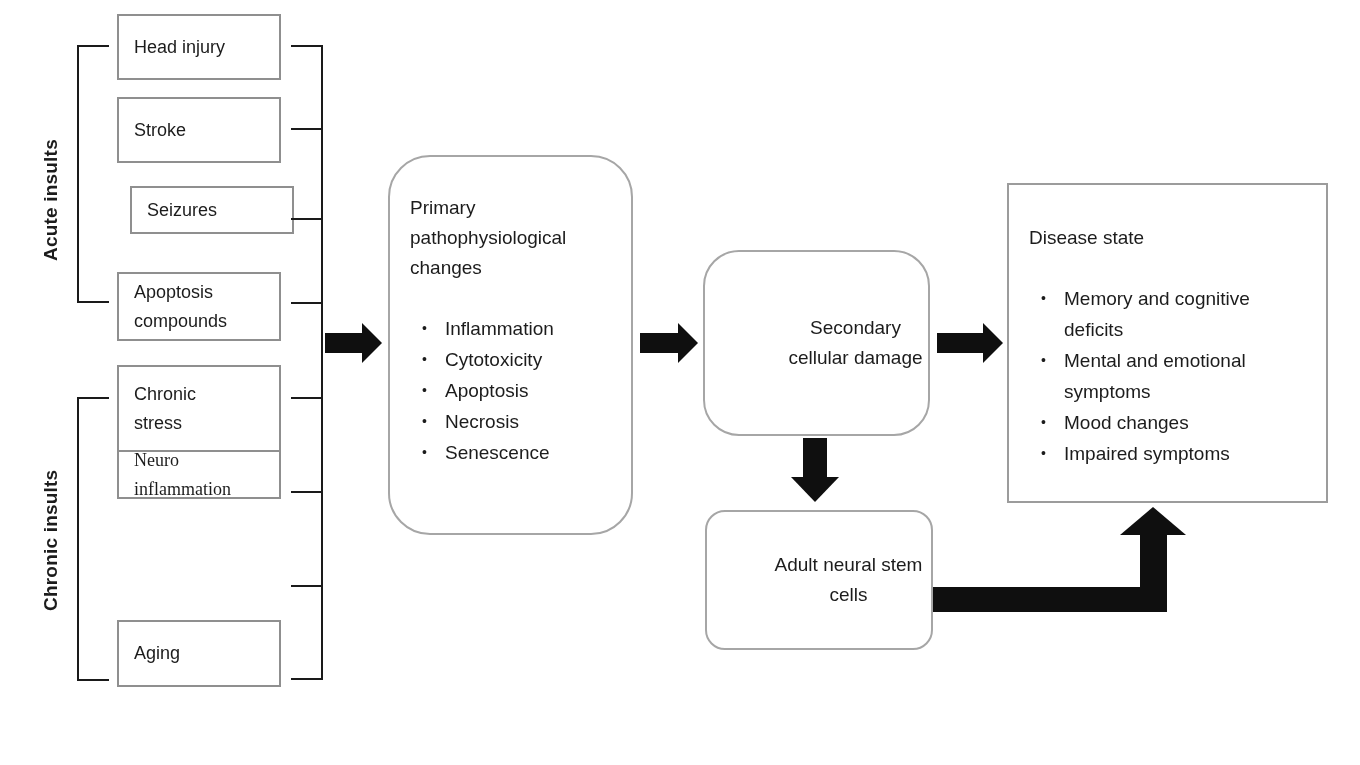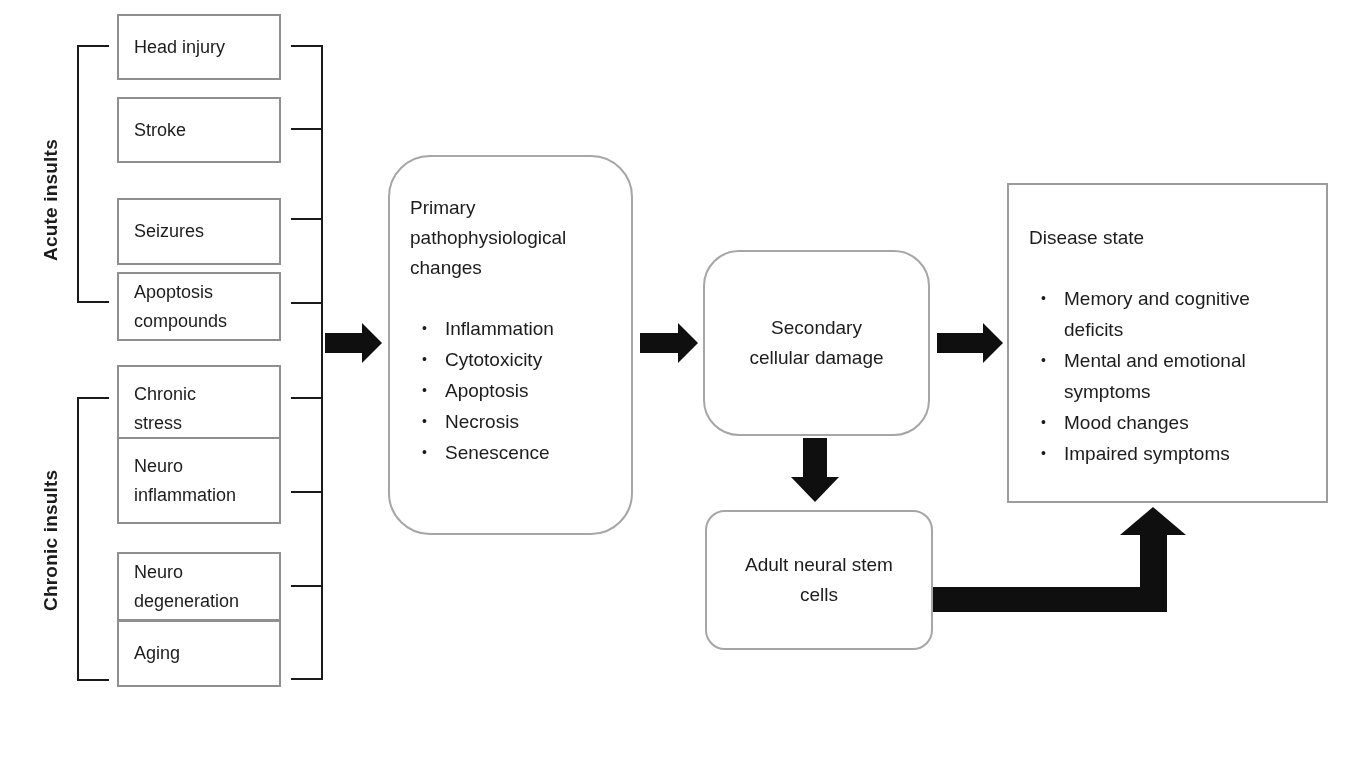--- a/index.html
+++ b/index.html
@@ -21,21 +21,21 @@
     position:absolute; left:40px; width:34px; height:176px;
     writing-mode:vertical-rl; transform:rotate(180deg);
     font-size:19px; font-weight:bold; text-align:center; letter-spacing:.2px;
   }
   
   .line { position:absolute; background:#1a1a1a; }
   
   .rbox {
     position:absolute; border:2px solid #a6a6a6; border-radius:40px; background:#ffffff;
   }
-  .rbox.center { display:flex; align-items:center; justify-content:center; text-align:center; font-size:19px; line-height:30px; }
+  .rbox.center { display:flex; align-items:center; justify-content:flex-end; text-align:center; font-size:19px; line-height:30px; }
   
   .listbox-title { font-size:19px; line-height:30px; margin-bottom:30px; }
   .brow { display:flex; font-size:19px; line-height:31px; }
   .bdot { width:25px; flex:0 0 25px; font-size:14px; line-height:31px; padding-left:2px; }
   .btxt { flex:1; }
   
   .arr { position:absolute; }
   .arr .shaft { position:absolute; background:#0f0f0f; }
   .arr .head-right { position:absolute; width:0; height:0; border-top:20px solid transparent; border-bottom:20px solid transparent; border-left:20px solid #0f0f0f; }
   .arr .head-down { position:absolute; width:0; height:0; border-left:24px solid transparent; border-right:24px solid transparent; border-top:25px solid #0f0f0f; }
@@ -57,34 +57,31 @@
   <div class="line" style="left:77px;top:397px;width:2px;height:284px;"></div>
   <div class="line" style="left:77px;top:397px;width:32px;height:2px;"></div>
   <div class="line" style="left:77px;top:679px;width:32px;height:2px;"></div>
 
   <div class="ibox" style="top:14px;height:66px;">
       <span>Head injury</span>
     </div>
   <div class="ibox" style="top:97px;height:66px;">
       <span>Stroke</span>
     </div>
-  <div class="ibox" style="top:198px;height:67px;">
+  <div class="ibox" style="top:186px;height:48px;margin-left:13px;">
       <span>Seizures</span>
     </div>
   <div class="ibox" style="top:272px;height:69px;">
       <span>Apoptosis compounds</span>
     </div>
   <div class="ibox" style="top:365px;height:88px;">
       <span>Chronic stress</span>
     </div>
-  <div class="ibox" style="top:437px;height:87px;">
+  <div class="ibox" style="top:450px;height:49px;font-family:Liberation Serif, serif;">
       <span>Neuro inflammation</span>
-    </div>
-  <div class="ibox" style="top:552px;height:69px;">
-      <span>Neuro degeneration</span>
     </div>
   <div class="ibox" style="top:620px;height:67px;">
       <span>Aging</span>
     </div>
 
   <div class="line" style="left:321px;top:45px;width:2px;height:635px;"></div>
   <div class="line" style="left:291px;top:45px;width:32px;height:2px;"></div>
   <div class="line" style="left:291px;top:128px;width:32px;height:2px;"></div>
   <div class="line" style="left:291px;top:218px;width:32px;height:2px;"></div>
   <div class="line" style="left:291px;top:302px;width:32px;height:2px;"></div>

